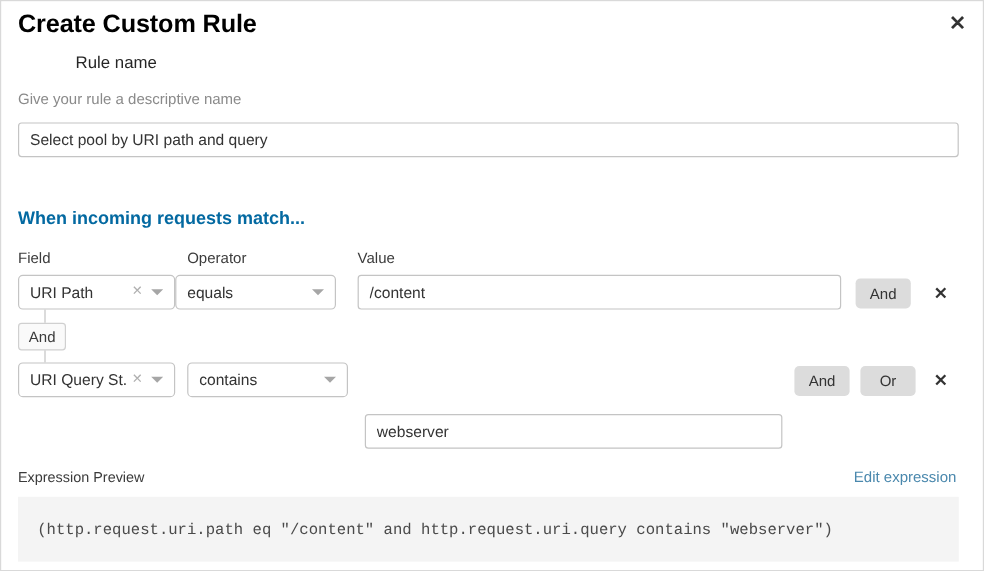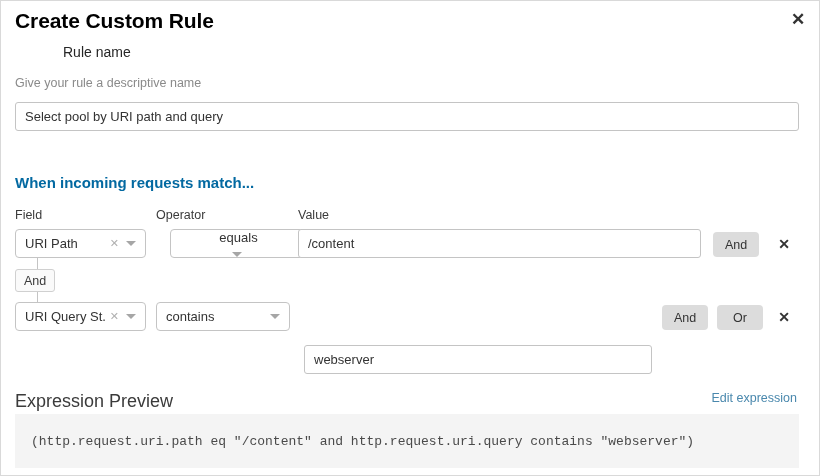--- a/index.html
+++ b/index.html
@@ -184,21 +184,21 @@
     font-size: 12.5px;
     color: #3b3b3b;
     cursor: pointer;
   }
 
   
   .expr-label {
     position: absolute;
     left: 14px;
     top: 390px;
-    font-size: 18px;
+    font-size: 12px;
     color: #3b3b3b;
   }
   .expr-edit {
     position: absolute;
     right: 22px;
     top: 390px;
     font-size: 12.5px;
     color: #4a88ad;
     text-decoration: none;
     cursor: pointer;
@@ -238,21 +238,21 @@
   <div class="col-label" style="left:14px;">Field</div>
   <div class="col-label" style="left:155px;">Operator</div>
   <div class="col-label" style="left:297px;">Value</div>
 
   <div class="select-box" style="left:14px; top:228px; width:131px;">
     <span class="select-text">URI Path</span>
     <span class="select-clear">✕</span>
     <span class="caret"></span>
   </div>
 
-  <div class="select-box" style="left:169px; top:228px; width:134px;flex-direction:column;">
+  <div class="select-box" style="left:145px; top:228px; width:134px;">
     <span class="select-text">equals</span>
     <span class="caret"></span>
   </div>
 
   <input class="text-input" style="left: 297px; top: 228px; width: 403px;" value="/content">
 
   <button class="pill-btn" style="left:712px; top:231px; width:46px;">And</button>
 
   <button class="row-delete" style="left:773px; top:233px;">✕</button>
 

